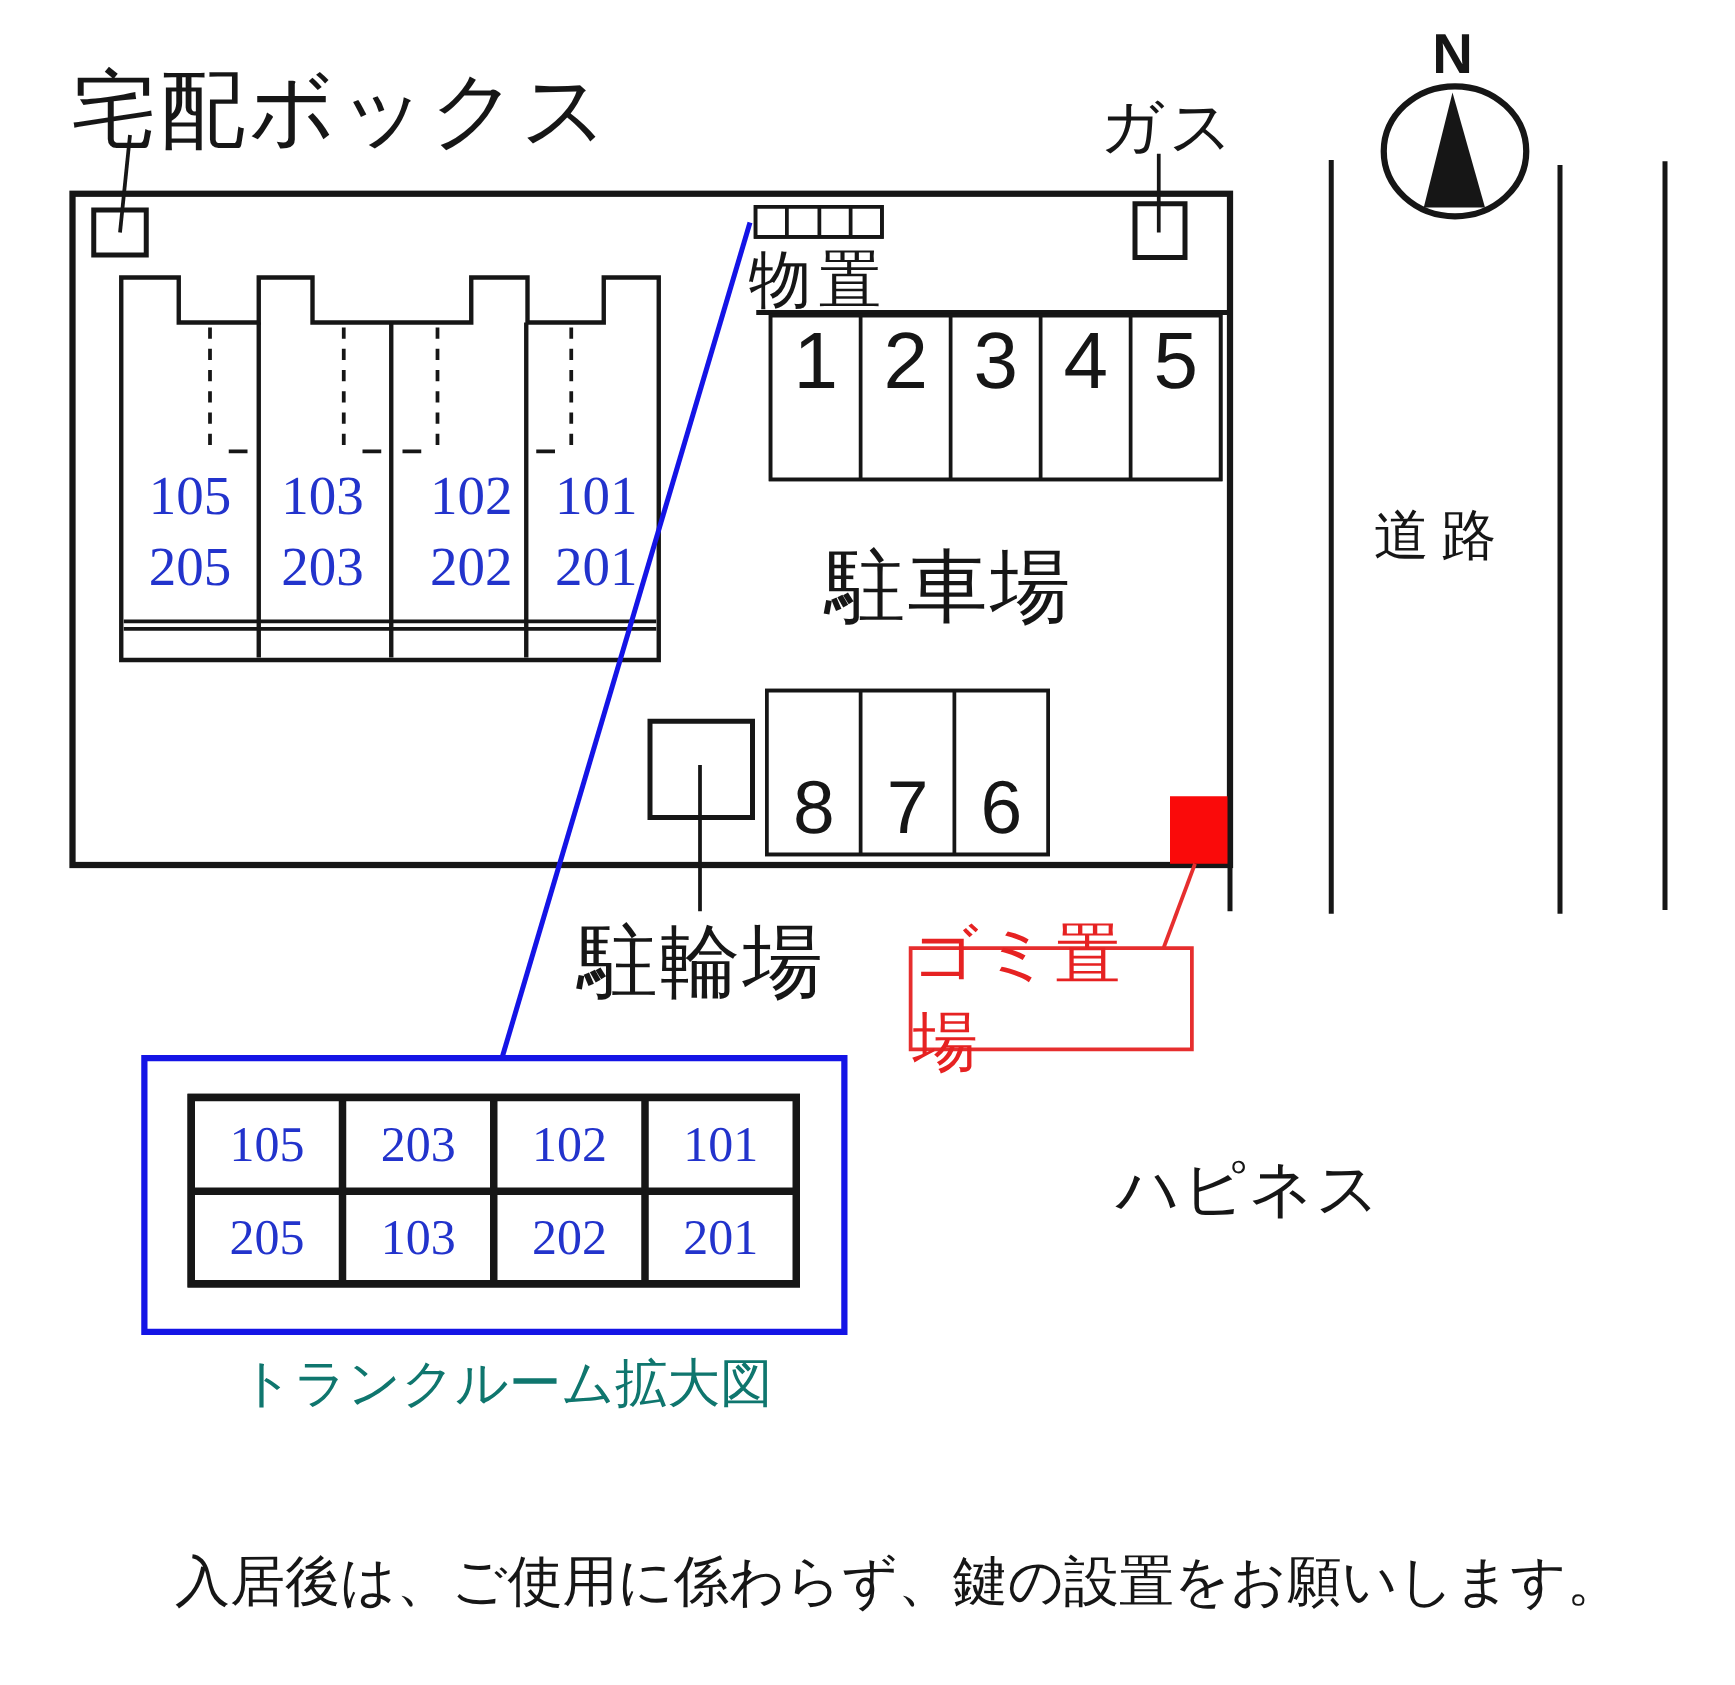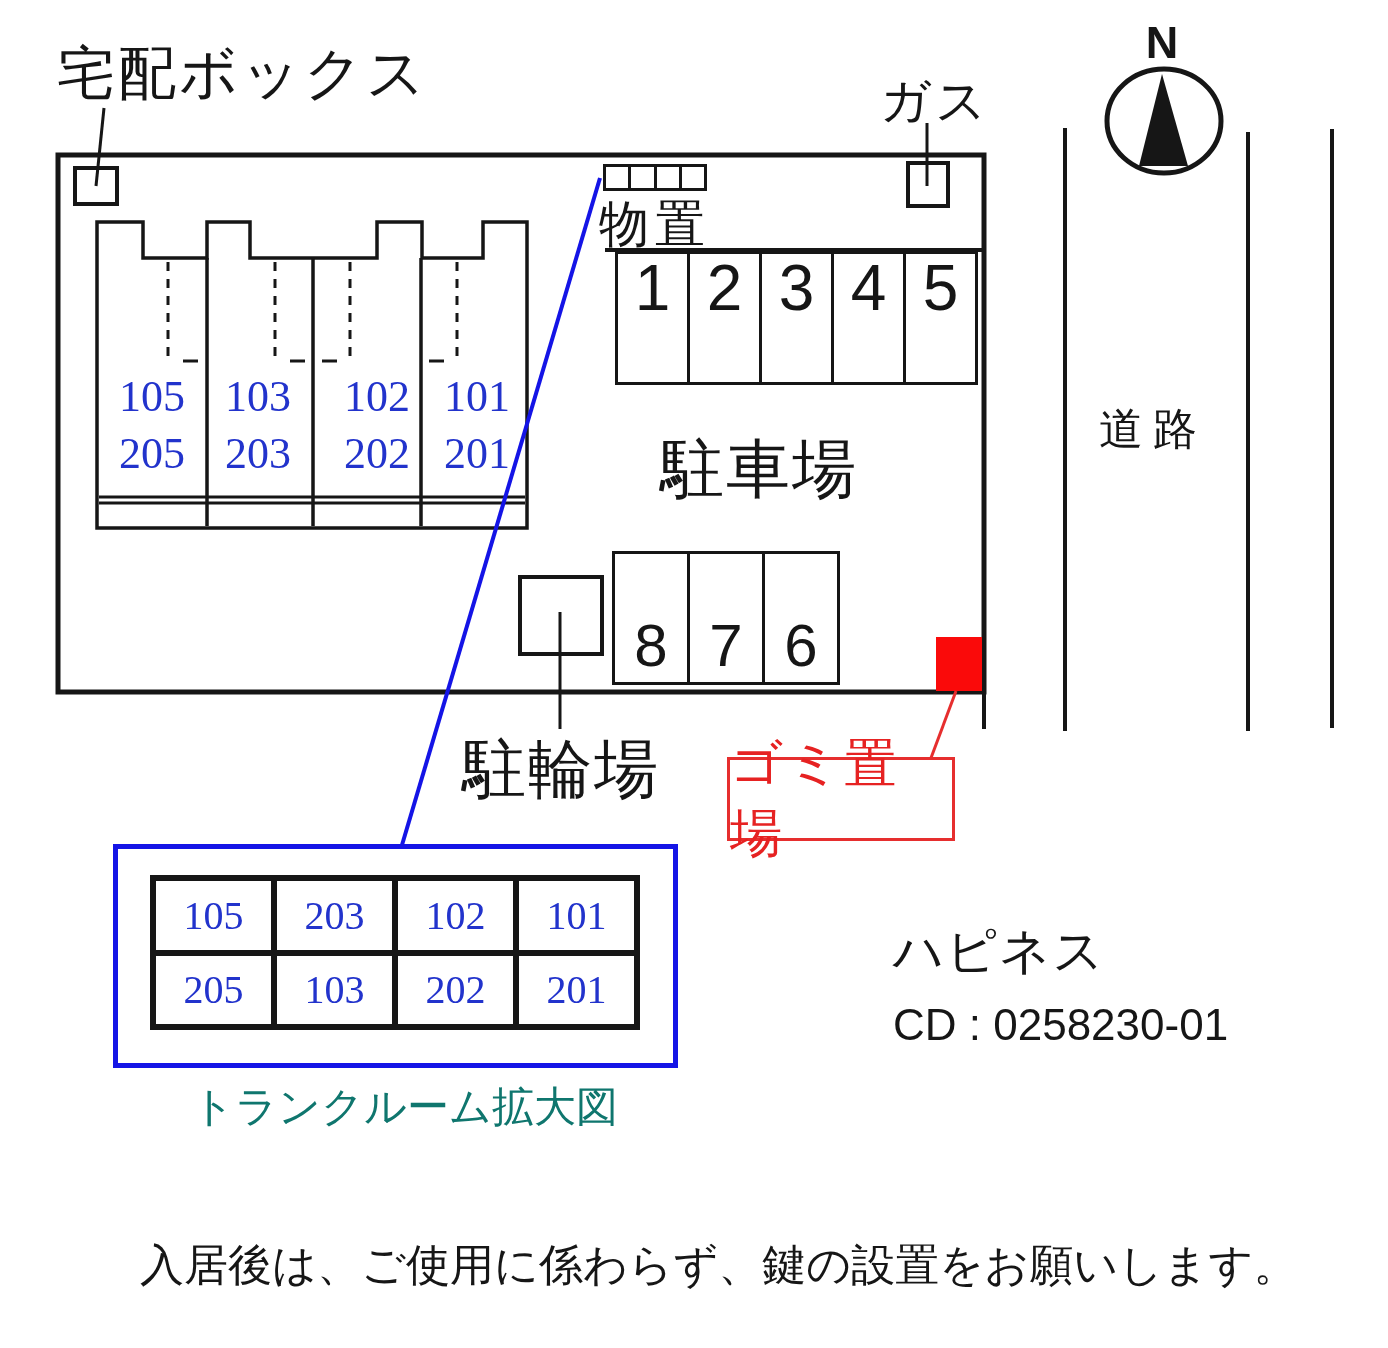--- a/index.html
+++ b/index.html
@@ -1,20 +1,20 @@
 <!DOCTYPE html>
 <html><head>
 <meta charset="utf-8">
 <style>
   html,body{margin:0;padding:0;background:#fff;}
   #stage{position:relative;width:1388px;height:1348px;background:#fff;overflow:hidden;
          font-family:"Liberation Sans",sans-serif;color:#161616;}
   #linework{position:absolute;left:0;top:0;}
   .txt{position:absolute;line-height:1;white-space:nowrap;}
-  .t-delivery{left:57px;top:44px;font-size:58px;letter-spacing:3px;}
+  .t-delivery{left:57px;top:54px;font-size:68px;letter-spacing:3px;}
   .t-gas{left:880px;top:76px;font-size:50px;letter-spacing:4px;}
   .t-storage{left:599px;top:199px;font-size:50px;letter-spacing:6px;}
   .t-parking{left:660px;top:437px;font-size:64px;letter-spacing:2px;}
   .t-road{left:1099px;top:407px;font-size:44px;letter-spacing:10px;}
   .t-bicycle{left:462px;top:737px;font-size:64px;letter-spacing:2px;}
   .t-north{left:1130px;top:20px;width:64px;text-align:center;font-size:45px;font-weight:700;}
   .t-trunkcap{left:192px;top:1086px;font-size:42px;color:#0f766e;}
   .t-name{left:893px;top:926px;font-size:50px;letter-spacing:2px;}
   .t-cd{left:893px;top:1003px;font-size:44px;}
   .t-note1{left:140px;top:1193px;font-size:44px;font-family:"Liberation Serif",serif;}
@@ -151,16 +151,15 @@
 
   <div class="txt t-delivery">宅配ボックス</div>
   <div class="txt t-gas">ガス</div>
   <div class="txt t-storage">物置</div>
   <div class="txt t-parking">駐車場</div>
   <div class="txt t-road">道路</div>
   <div class="txt t-bicycle">駐輪場</div>
   <div class="txt t-north">N</div>
   <div class="txt t-trunkcap">トランクルーム拡大図</div>
   <div class="txt t-name">ハピネス</div>
-  <div class="txt t-cd">CD : 0258230-01</div>
   <div class="txt t-note2">入居後は、ご使用に係わらず、鍵の設置をお願いします。</div>
 
 </div>
 
 </body></html>

